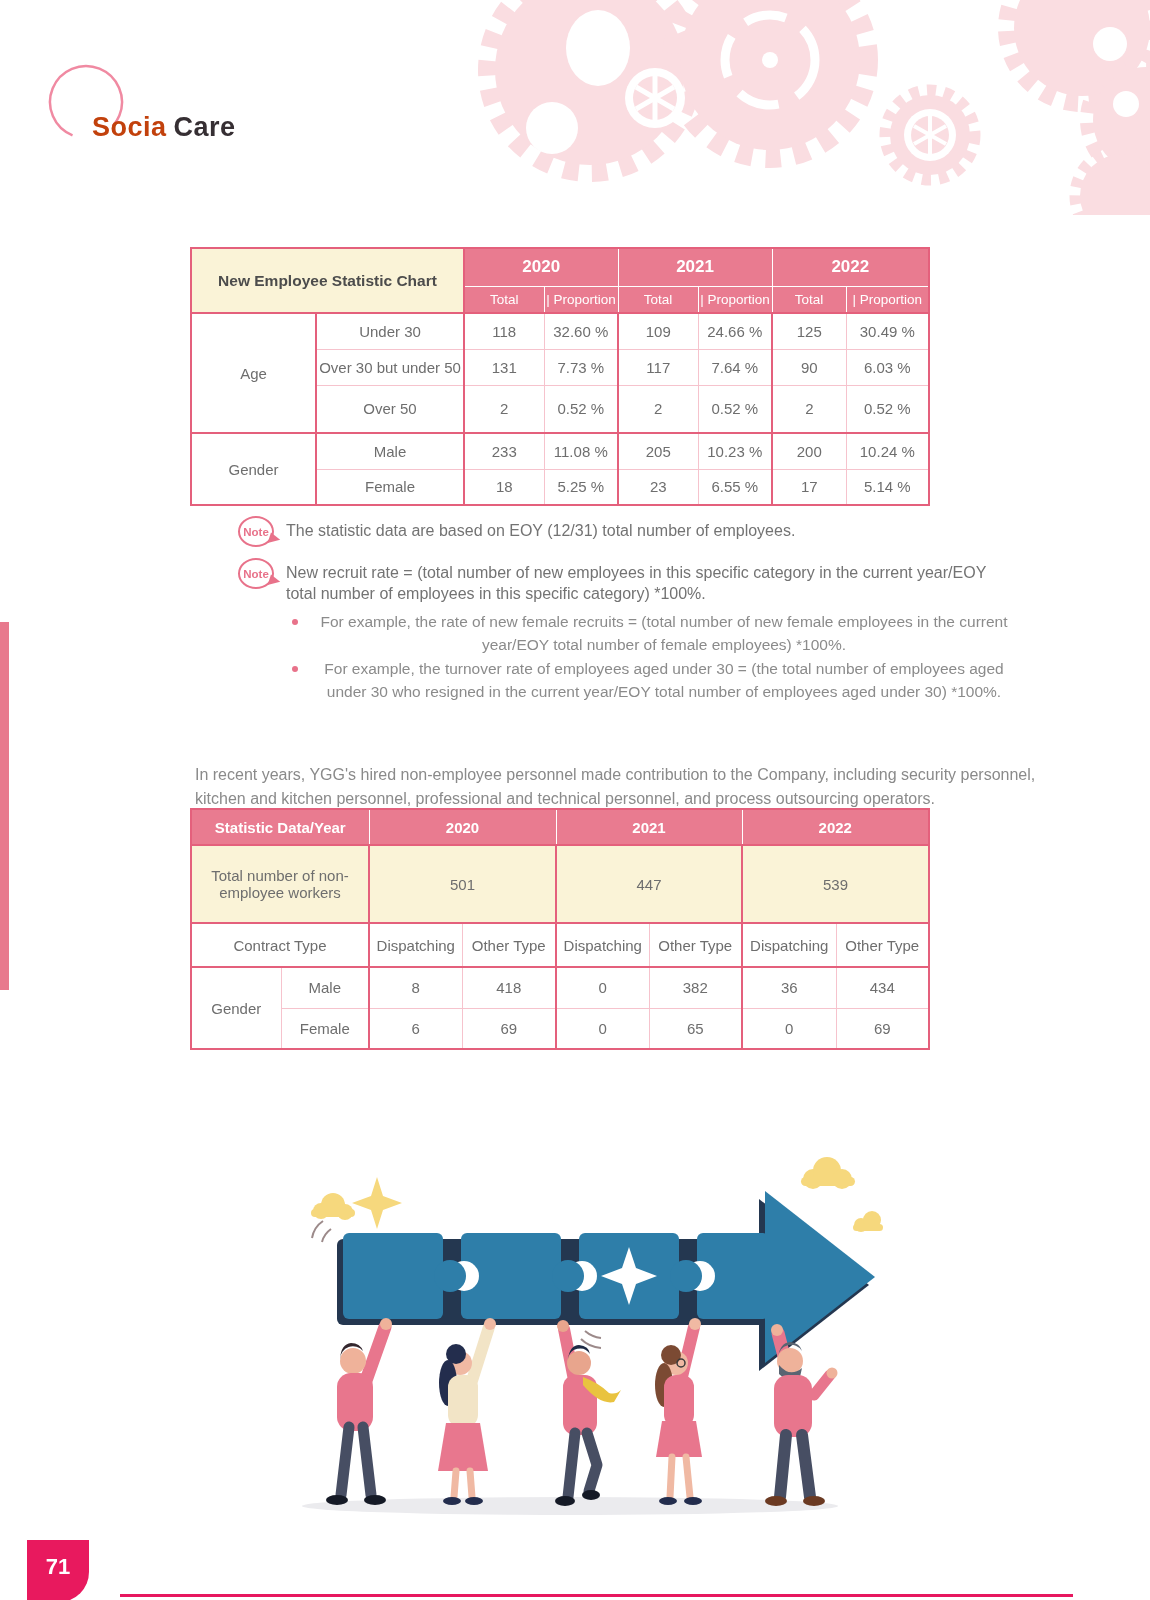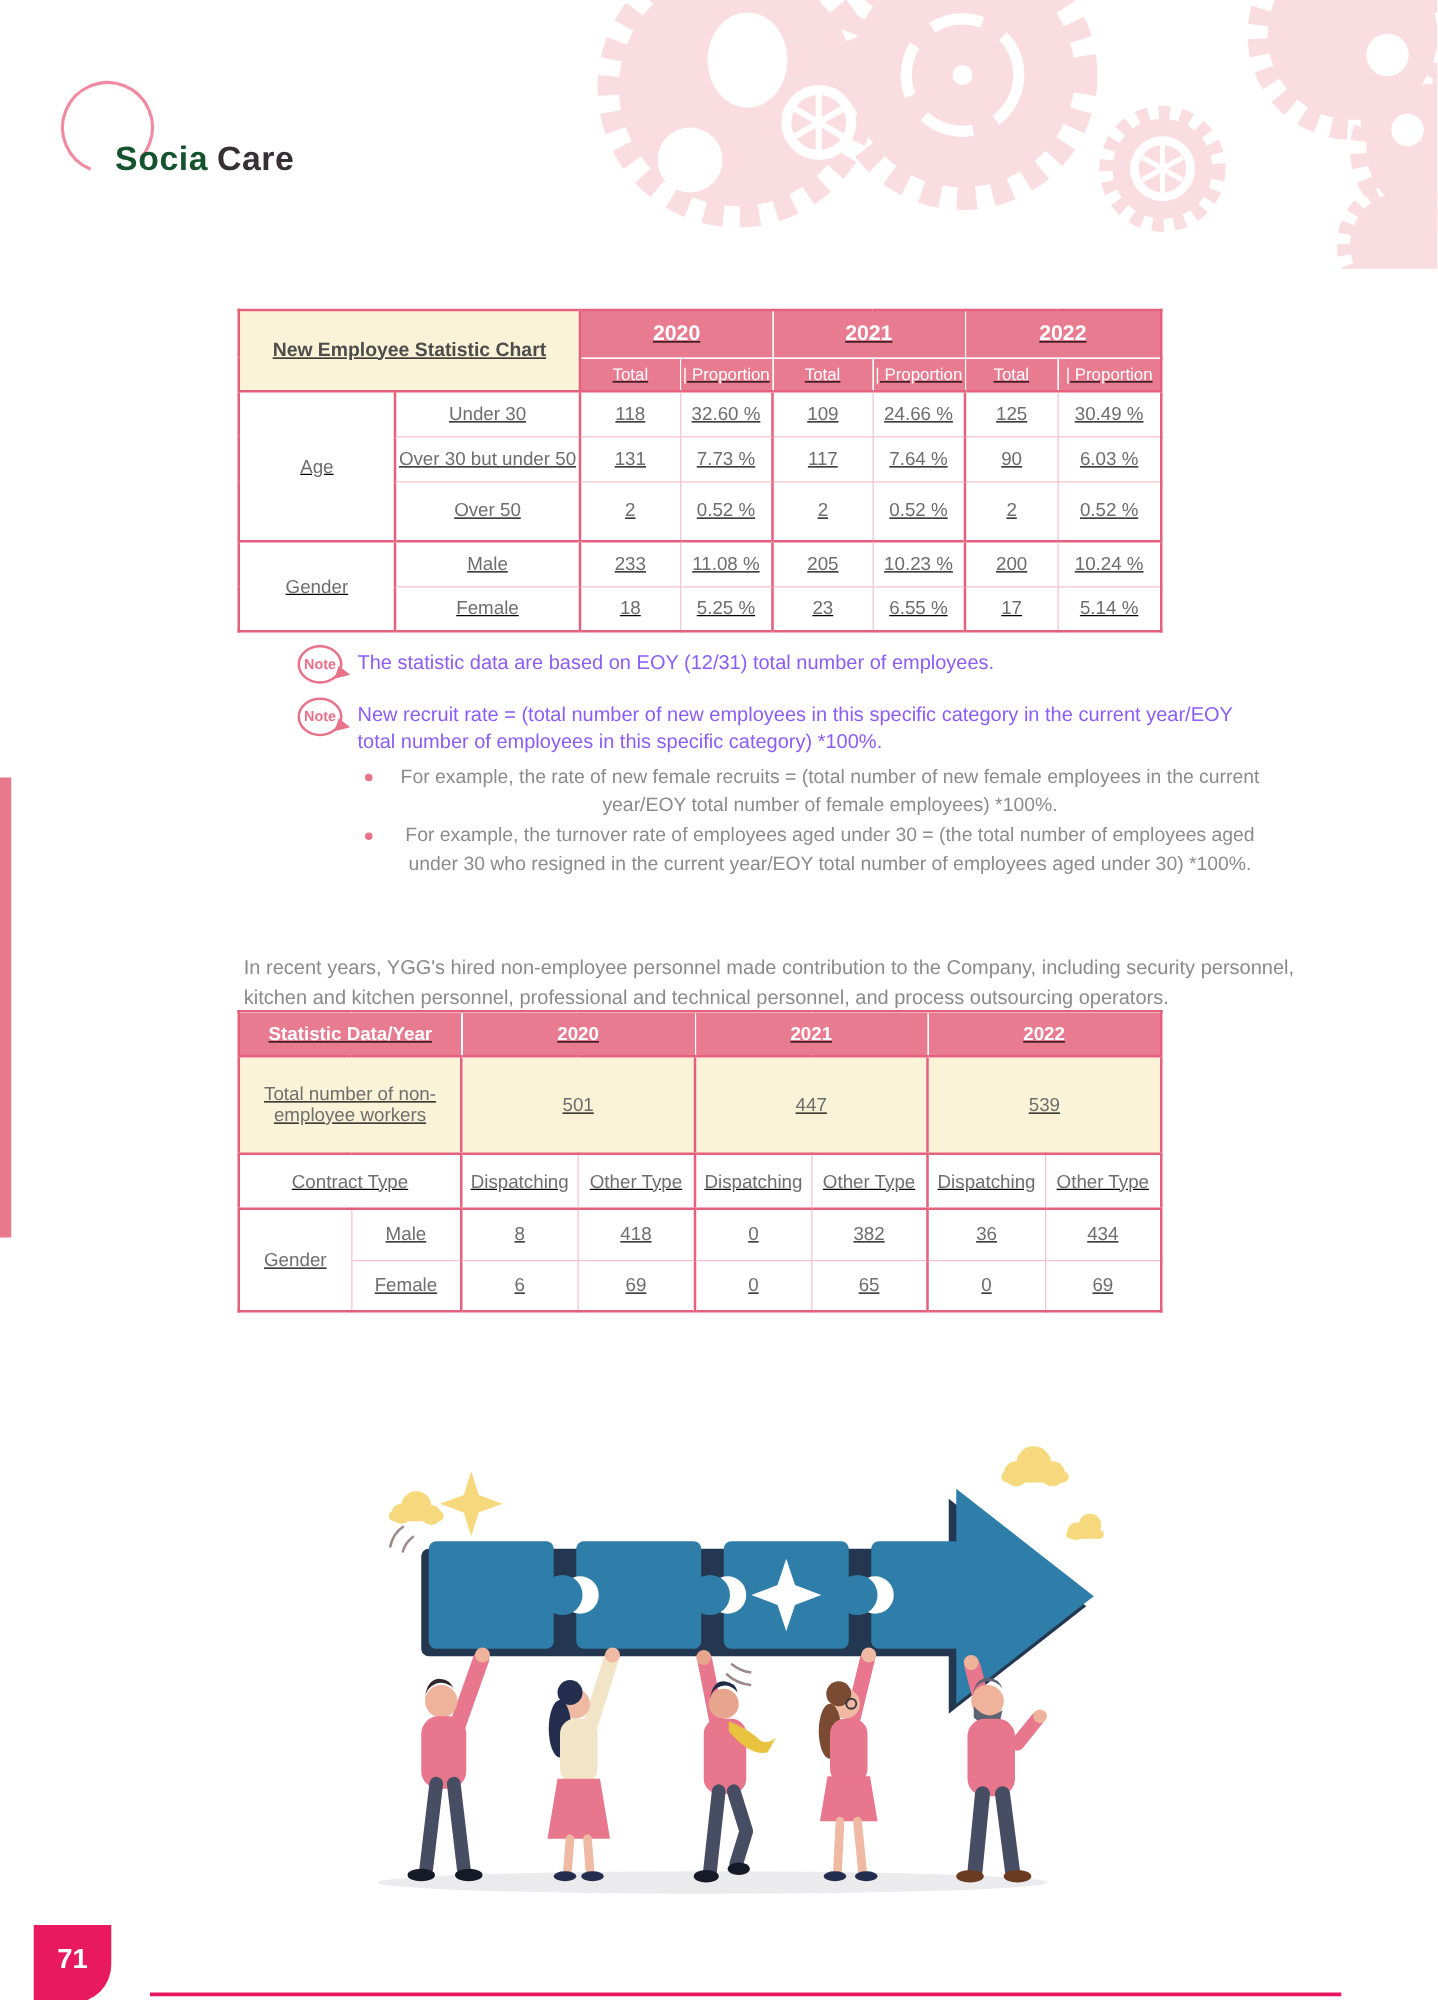--- a/index.html
+++ b/index.html
@@ -11,25 +11,25 @@
   .left-bar { position:absolute; left:0; top:622px; width:9px; height:368px; background:#e8798d; }
   .bottom-line { position:absolute; left:120px; top:1594px; width:953px; height:3px; background:#e7175f; }
   .page-badge { position:absolute; left:27px; top:1540px; width:62px; height:62px;
     background:#e8195e; border-radius:0 0 30px 0; color:#fff; font-weight:bold; font-size:22px;
     display:flex; align-items:flex-start; justify-content:center; padding-top:14px; }
 
   
   .brand { position:absolute; left:46px; top:62px; width:360px; height:90px; }
   .brand svg { position:absolute; left:0; top:0; }
   .brand-text { position:absolute; left:46px; top:50px; font-size:27px; font-weight:bold; letter-spacing:0.5px; }
-  .brand-accent { color:#14532d;margin-top:43px; }
+  .brand-accent { color:#c2410c;margin-top:43px; }
   .brand-rest { color:#362f33; margin-left:7px; }
 
   
-  table { border-collapse:collapse; table-layout:fixed; position:absolute;text-decoration:underline; }
+  table { border-collapse:collapse; table-layout:fixed; position:absolute; }
   td, th { text-align:center; vertical-align:middle; font-weight:normal;
     color:#6e6e6e; font-size:15px; border:1px solid #f6c3cd; overflow:hidden; }
   .hdr th { background:#e97b90; color:#ffffff; border:1px solid rgba(255,255,255,0.55); }
   .yr { font-size:17px; font-weight:bold; }
   .sub th { font-size:13.5px; }
   .t-title { background:#faf3d7 !important; color:#4c4c4c !important; font-weight:bold !important;
     font-size:15.5px !important; border-right:2px solid #e4607c !important; border-bottom:2px solid #e4607c !important; }
   .v-strong { border-left:2px solid #e4607c !important; }
   .h-strong td { border-top:2px solid #e4607c !important; }
   .hb-strong td, .hb-strong th { border-bottom:2px solid #e4607c !important; }
@@ -41,21 +41,21 @@
   .t2 .hdr th { font-size:15px; font-weight:bold; }
 
   
   .note-row { position:absolute; left:238px; display:flex; align-items:flex-start; gap:12px; width:760px; }
   .note-badge { flex:0 0 auto; position:relative; width:36px; height:31px; border:2px solid #e8728a;
     border-radius:50%; color:#e8728a; font-weight:bold; font-size:11.5px;
     display:flex; align-items:center; justify-content:center; background:#fff; margin-top:2px; }
   .note-badge::after { content:""; position:absolute; right:-8px; bottom:0px; width:0; height:0;
     border-left:11px solid #e8728a; border-top:4px solid transparent; border-bottom:7px solid transparent;
     transform:rotate(18deg); }
-  .note-text { color:#8b5cf6; font-size:16px; line-height:21px; padding-top:6px; }
+  .note-text { color:#737373; font-size:16px; line-height:21px; padding-top:6px; }
 
   .bullets { position:absolute; left:292px; top:610px; width:730px; list-style:none; }
   .bullets li { position:relative; color:#8b8b8b; font-size:15.5px; line-height:23px;
     padding-left:14px; margin-bottom:1px;text-align:center; }
   .bullets li::before { content:""; position:absolute; left:0; top:8.5px; width:6px; height:6px;
     border-radius:50%; background:#e8728a; }
 
   .paragraph { position:absolute; left:195px; top:763px; width:862px; color:#8a8a8a;
     font-size:16px; line-height:24px; }
 

